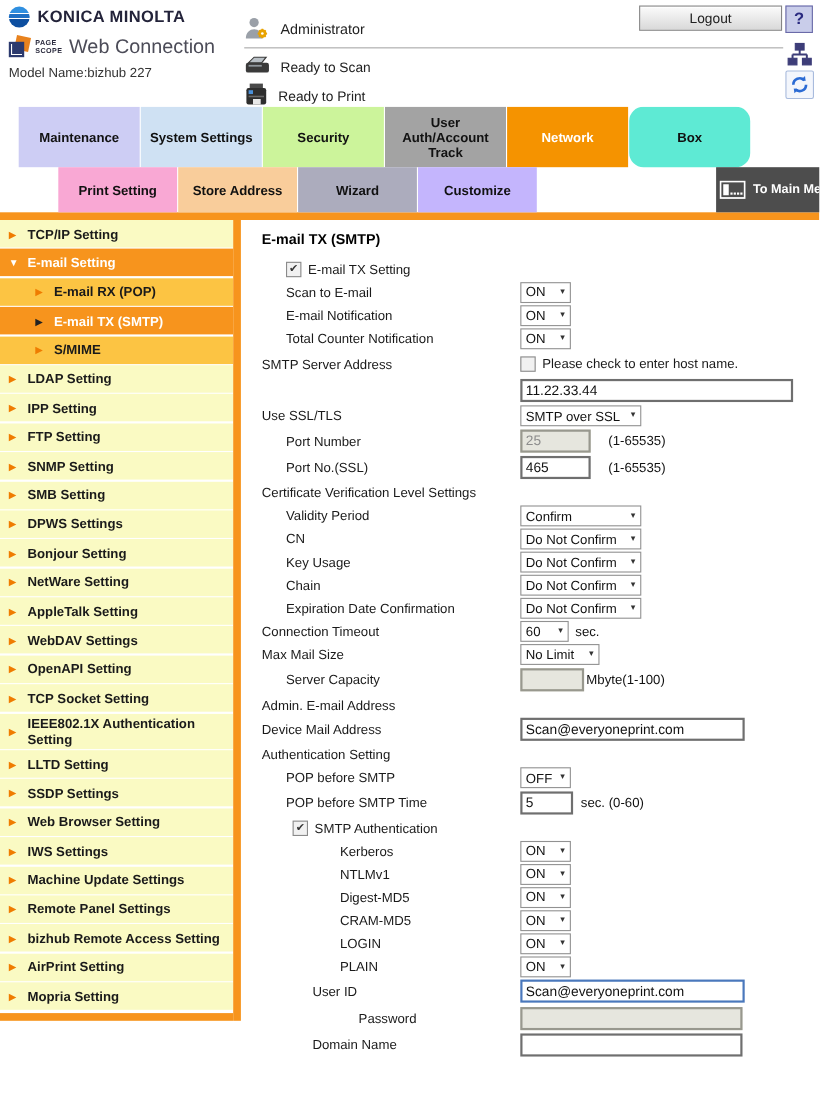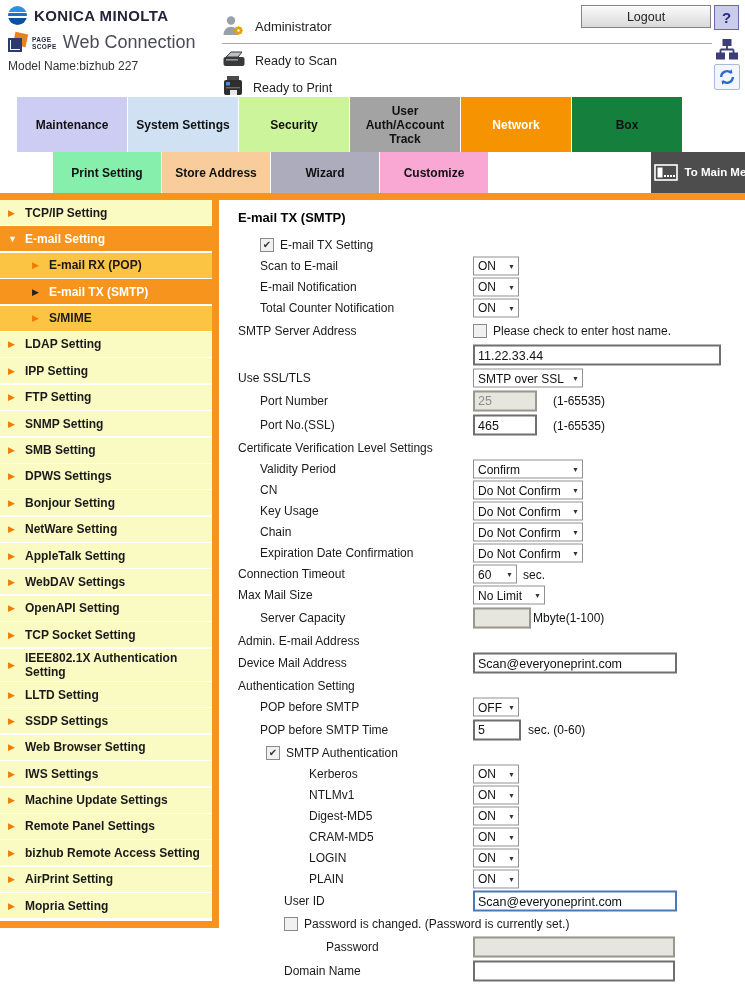--- a/index.html
+++ b/index.html
@@ -181,37 +181,37 @@
       </div>
       <div class="mtab" style="background: rgb(204, 244, 155);">
         <span>Security</span>
       </div>
       <div class="mtab" style="background: #a3a3a3;">
         <span>User Auth/Account Track</span>
       </div>
       <div class="mtab active" style="background: rgb(245, 147, 0);">
         <span>Network</span>
       </div>
-      <div class="mtab" style="background: #15803d;">
+      <div class="mtab" style="background: #5eead4; border-radius: 13px;">
         <span>Box</span>
       </div>
     </nav>
 
   <nav class="sub-tabs">
     <span id="subTabs" style="display:flex;gap:1px;">
-        <div class="stab" style="background: #86efac;">
+        <div class="stab" style="background: #f9a8d4;">
           <span>Print Setting</span>
         </div>
         <div class="stab" style="background: rgb(249, 205, 155);">
           <span>Store Address</span>
         </div>
         <div class="stab" style="background: rgb(172, 172, 189);">
           <span>Wizard</span>
         </div>
-        <div class="stab" style="background: #f9a8d4;">
+        <div class="stab" style="background: #c4b5fd;">
           <span>Customize</span>
         </div>
       </span>
     <div class="to-main">
       <svg width="24" height="17" viewBox="0 0 24 17">
         <rect x="1" y="1" width="22" height="15" fill="none" stroke="#fff" stroke-width="1.6"></rect>
         <rect x="3.5" y="3.5" width="5" height="10" fill="#fff"></rect>
         <g fill="#fff">
           <rect x="10" y="11" width="2" height="2"></rect>
             <rect x="13" y="11" width="2" height="2"></rect>
@@ -569,26 +569,20 @@
                 <span class="arr">▼</span>
               </div>
             </div>
           </div>
           <div class="frow t-input">
             <span class="flabel" style="padding-left: 46px;">User ID</span>
             <div class="fctrl">
               <input class="tin focused" type="text" readonly="" value="Scan@everyoneprint.com" style="width: 204px;">
             </div>
           </div>
-          <div class="frow t-checkbox">
-            <span style="display: inline-flex; align-items: center; padding-left: 46px;">
-              <span class="cb"></span>
-              <span>Password is changed.  (Password is currently set.)</span>
-            </span>
-          </div>
           <div class="frow t-input">
             <span class="flabel" style="padding-left: 88px;">Password</span>
             <div class="fctrl">
               <input class="tin disabled" type="text" readonly="" style="width: 202px;">
             </div>
           </div>
           <div class="frow t-input">
             <span class="flabel" style="padding-left: 46px;">Domain Name</span>
             <div class="fctrl">
               <input class="tin" type="text" readonly="" style="width: 202px;">

